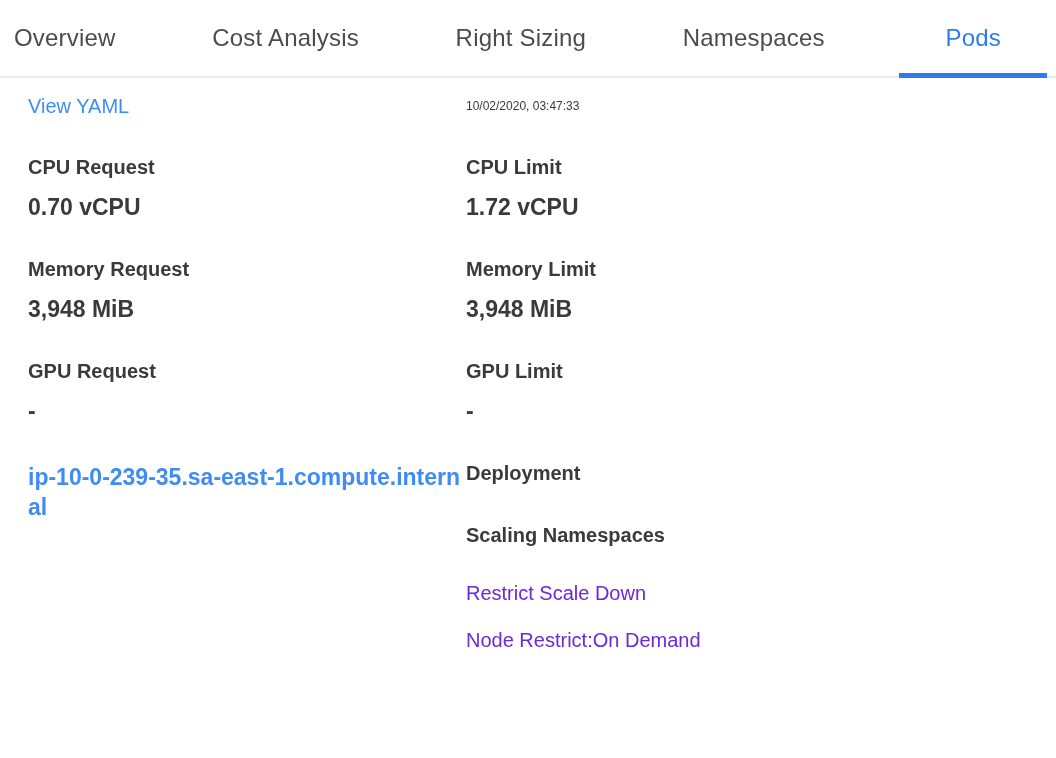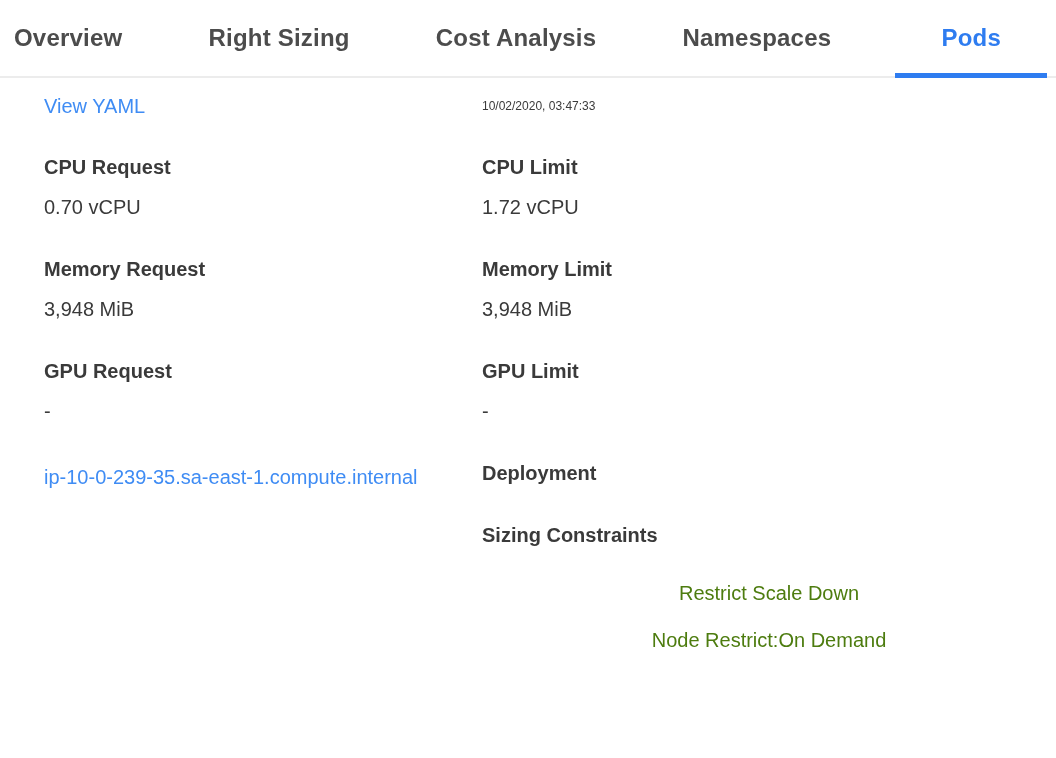--- a/index.html
+++ b/index.html
@@ -17,40 +17,40 @@
     justify-content: space-between;
     align-items: stretch;
     padding: 0 9px 0 14px;
   }
   .tab {
     position: relative;
     display: flex;
     align-items: center;
     padding: 0 22px;
     font-size: 24px;
-    font-weight: 700;
+    font-weight: 400;
     color: #4c4c4c;
     letter-spacing: 0.2px;
     cursor: pointer;
     white-space: nowrap;
   }
   .tab:first-child { padding-left: 0; }
   .tab.active {
     color: var(--accent, #2e7cf0);
     padding: 0 46px;
   }
   .tab.active::after {
     content: "";
     position: absolute;
     left: 0; right: 0; bottom: -2px;
     height: 5px;
     background: var(--accent, #2e7cf0);
   }
   
-  .content { padding: 16px 0 0 28px; margin-left: 16px; }
+  .content { padding: 16px 0 0 28px; }
   .pair {
     display: grid;
     grid-template-columns: 438px 1fr;
   }
   .toprow { margin-bottom: 38px; }
   .link {
     color: var(--link, #3f8cf4);
     font-size: 20px;
     line-height: 24px;
     cursor: pointer;
@@ -63,48 +63,47 @@
   }
   .group { margin-bottom: 40px; }
   .field-label {
     font-size: 20px;
     font-weight: 700;
     line-height: 22px;
     color: #3a3a3a;
     margin-bottom: 18px;
   }
   .field-value {
-    font-size: 20px;
-    font-weight: 400;
+    font-size: 23px;
+    font-weight: 700;
     line-height: 22px;
     color: #3a3a3a;
   }
   .field-value.link-value {
     color: var(--link, #3f8cf4);
     max-width: 332px;
     word-break: break-all;
     line-height: 30px;
     cursor: pointer;
   }
   .scaling .field-label { margin-bottom: 36px; }
   .scaling-item {
     font-size: 20px;
     line-height: 22px;
-    color: #4d7c0f;
+    color: #6d28d9;
     margin-bottom: 25px;
-    text-align: center;
   }
 </style>
 </head>
 <body>
 
 <div class="tabbar">
   <div class="tab">Overview</div>
+  <div class="tab">Cost Analysis</div>
   <div class="tab">Right Sizing</div>
-  <div class="tab">Cost Analysis</div>
   <div class="tab">Namespaces</div>
   <div class="tab active">Pods</div>
 </div>
 
 <div class="content">
 
   <div class="pair toprow">
     <a class="link">View YAML</a>
     <div class="timestamp">10/02/2020, 03:47:33</div>
   </div>
@@ -144,20 +143,20 @@
 
   <div class="pair">
     <div class="group">
       <a class="field-value link-value">ip-10-0-239-35.sa-east-1.compute.internal</a>
     </div>
     <div>
       <div class="group">
         <div class="field-label">Deployment</div>
       </div>
       <div class="group scaling">
-        <div class="field-label">Sizing Constraints</div>
+        <div class="field-label">Scaling Namespaces</div>
         <div class="scaling-item">Restrict Scale Down</div>
         <div class="scaling-item">Node Restrict:On Demand</div>
       </div>
     </div>
   </div>
 
 </div>
 
 </body></html>

